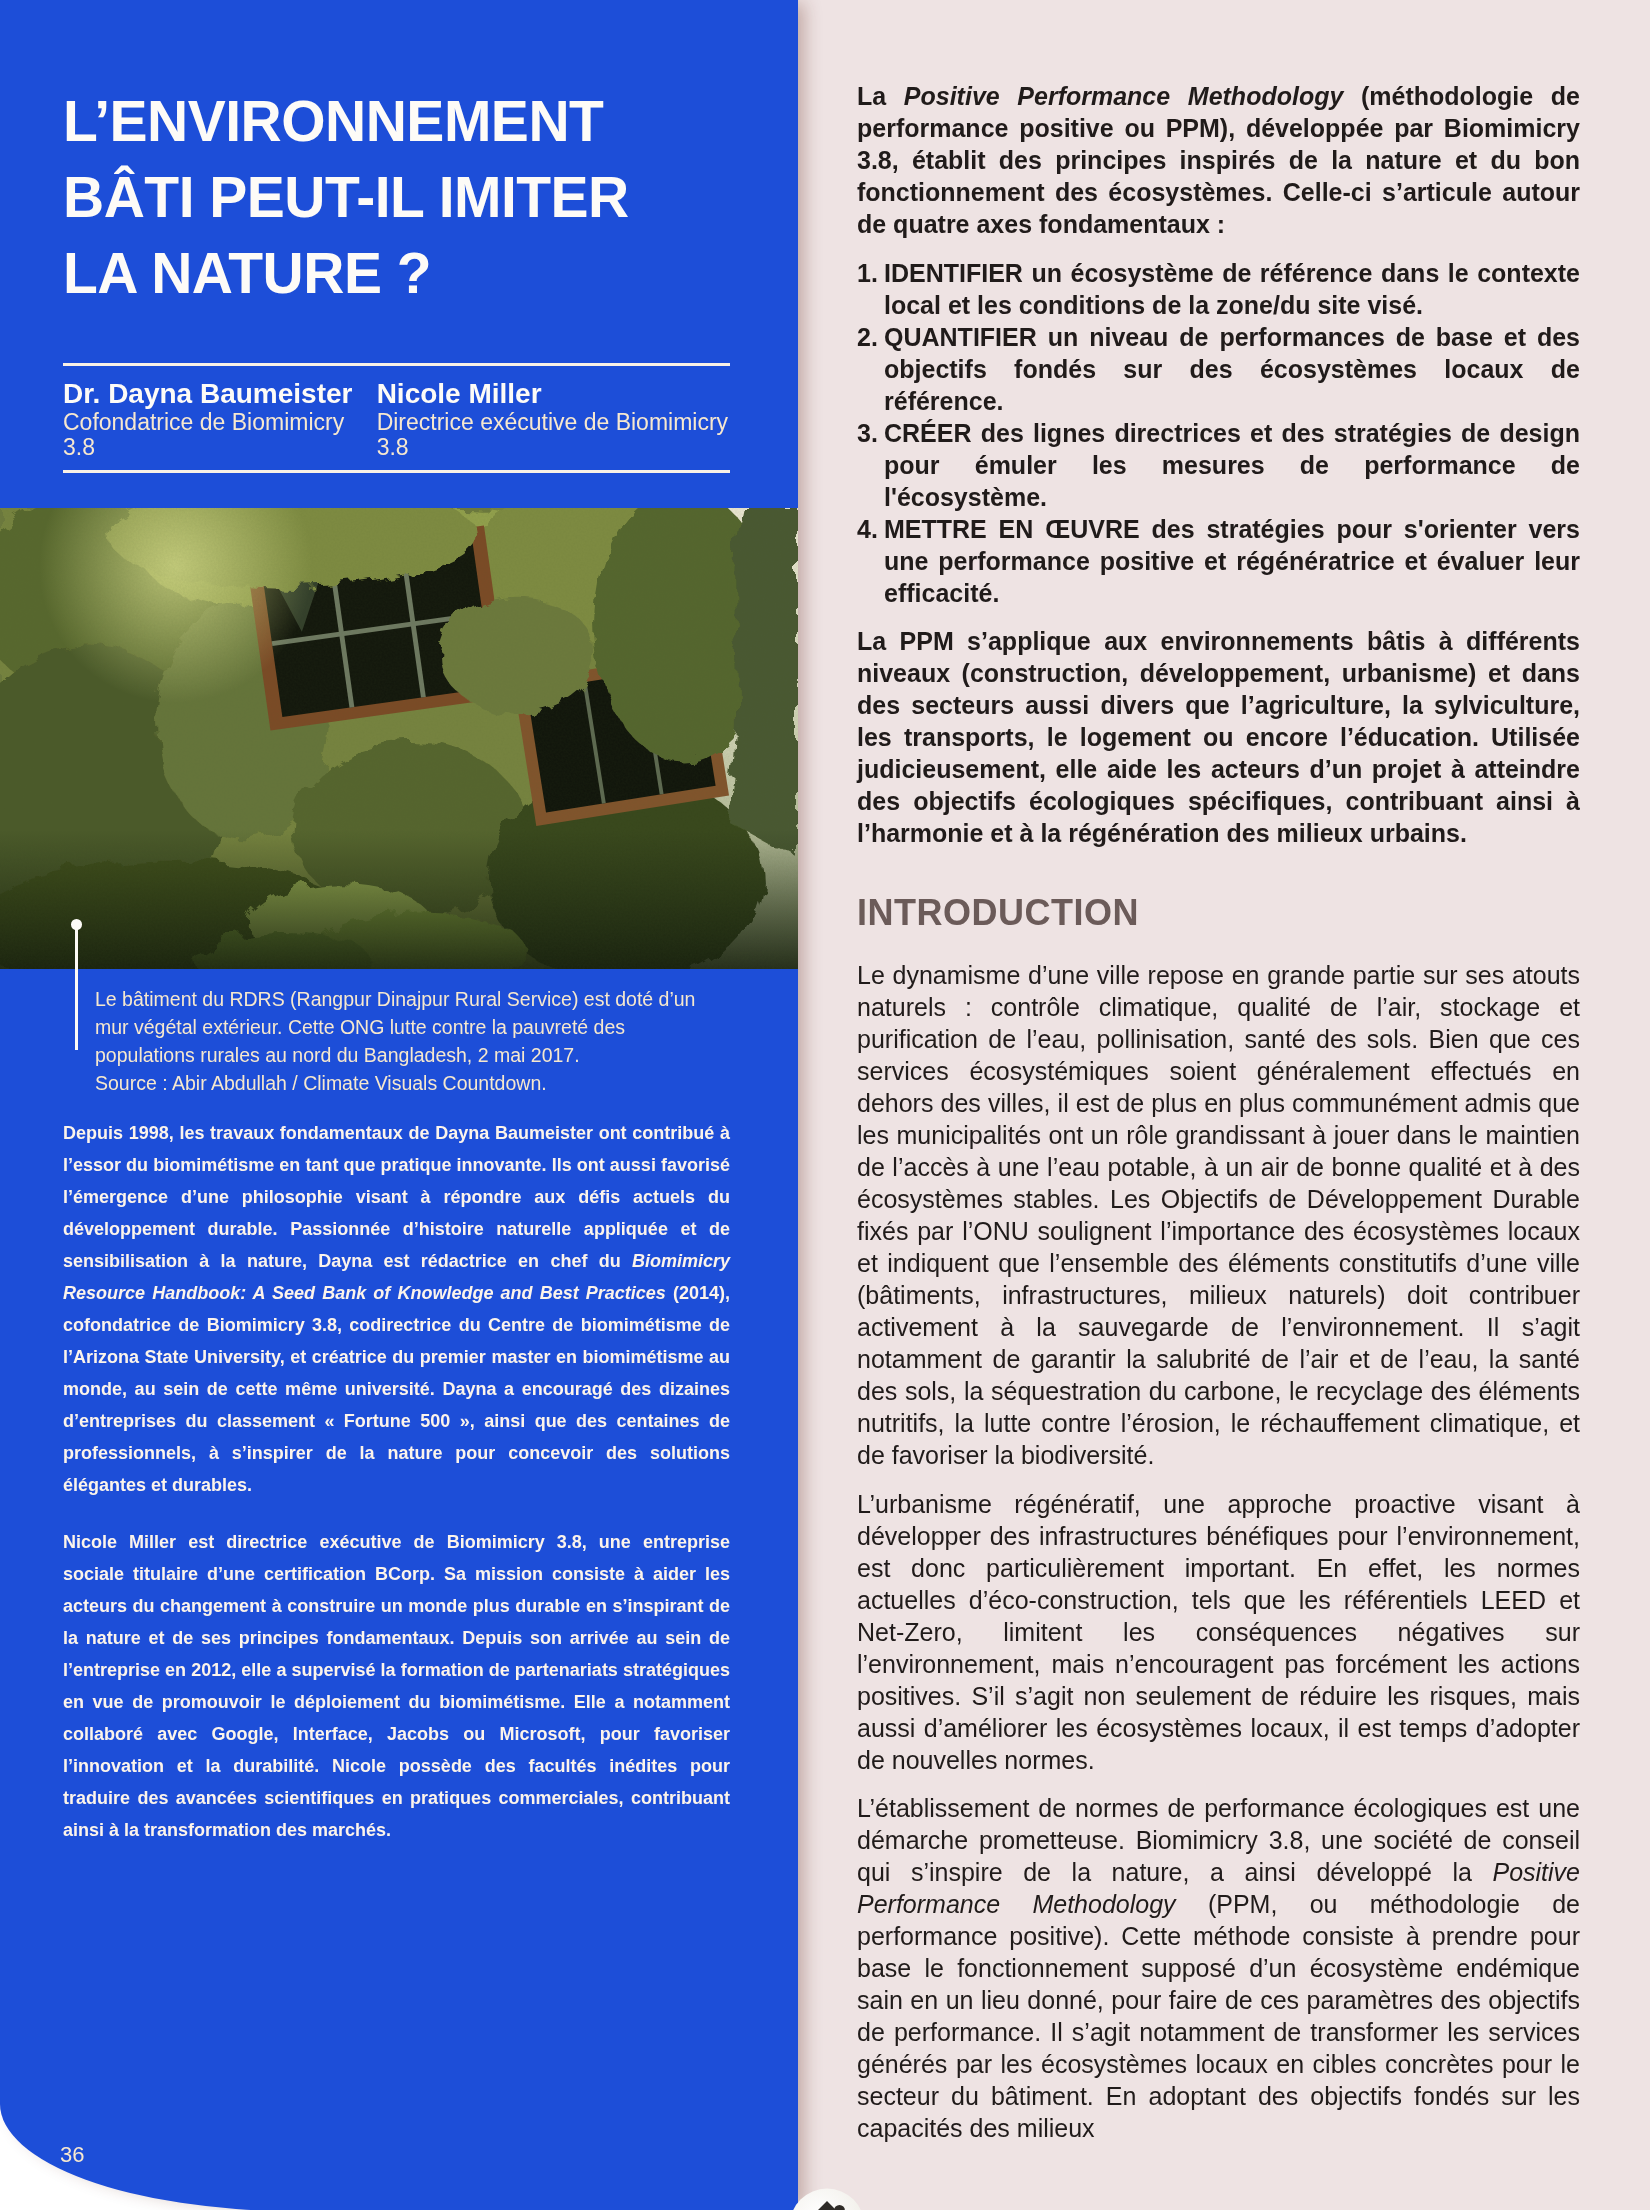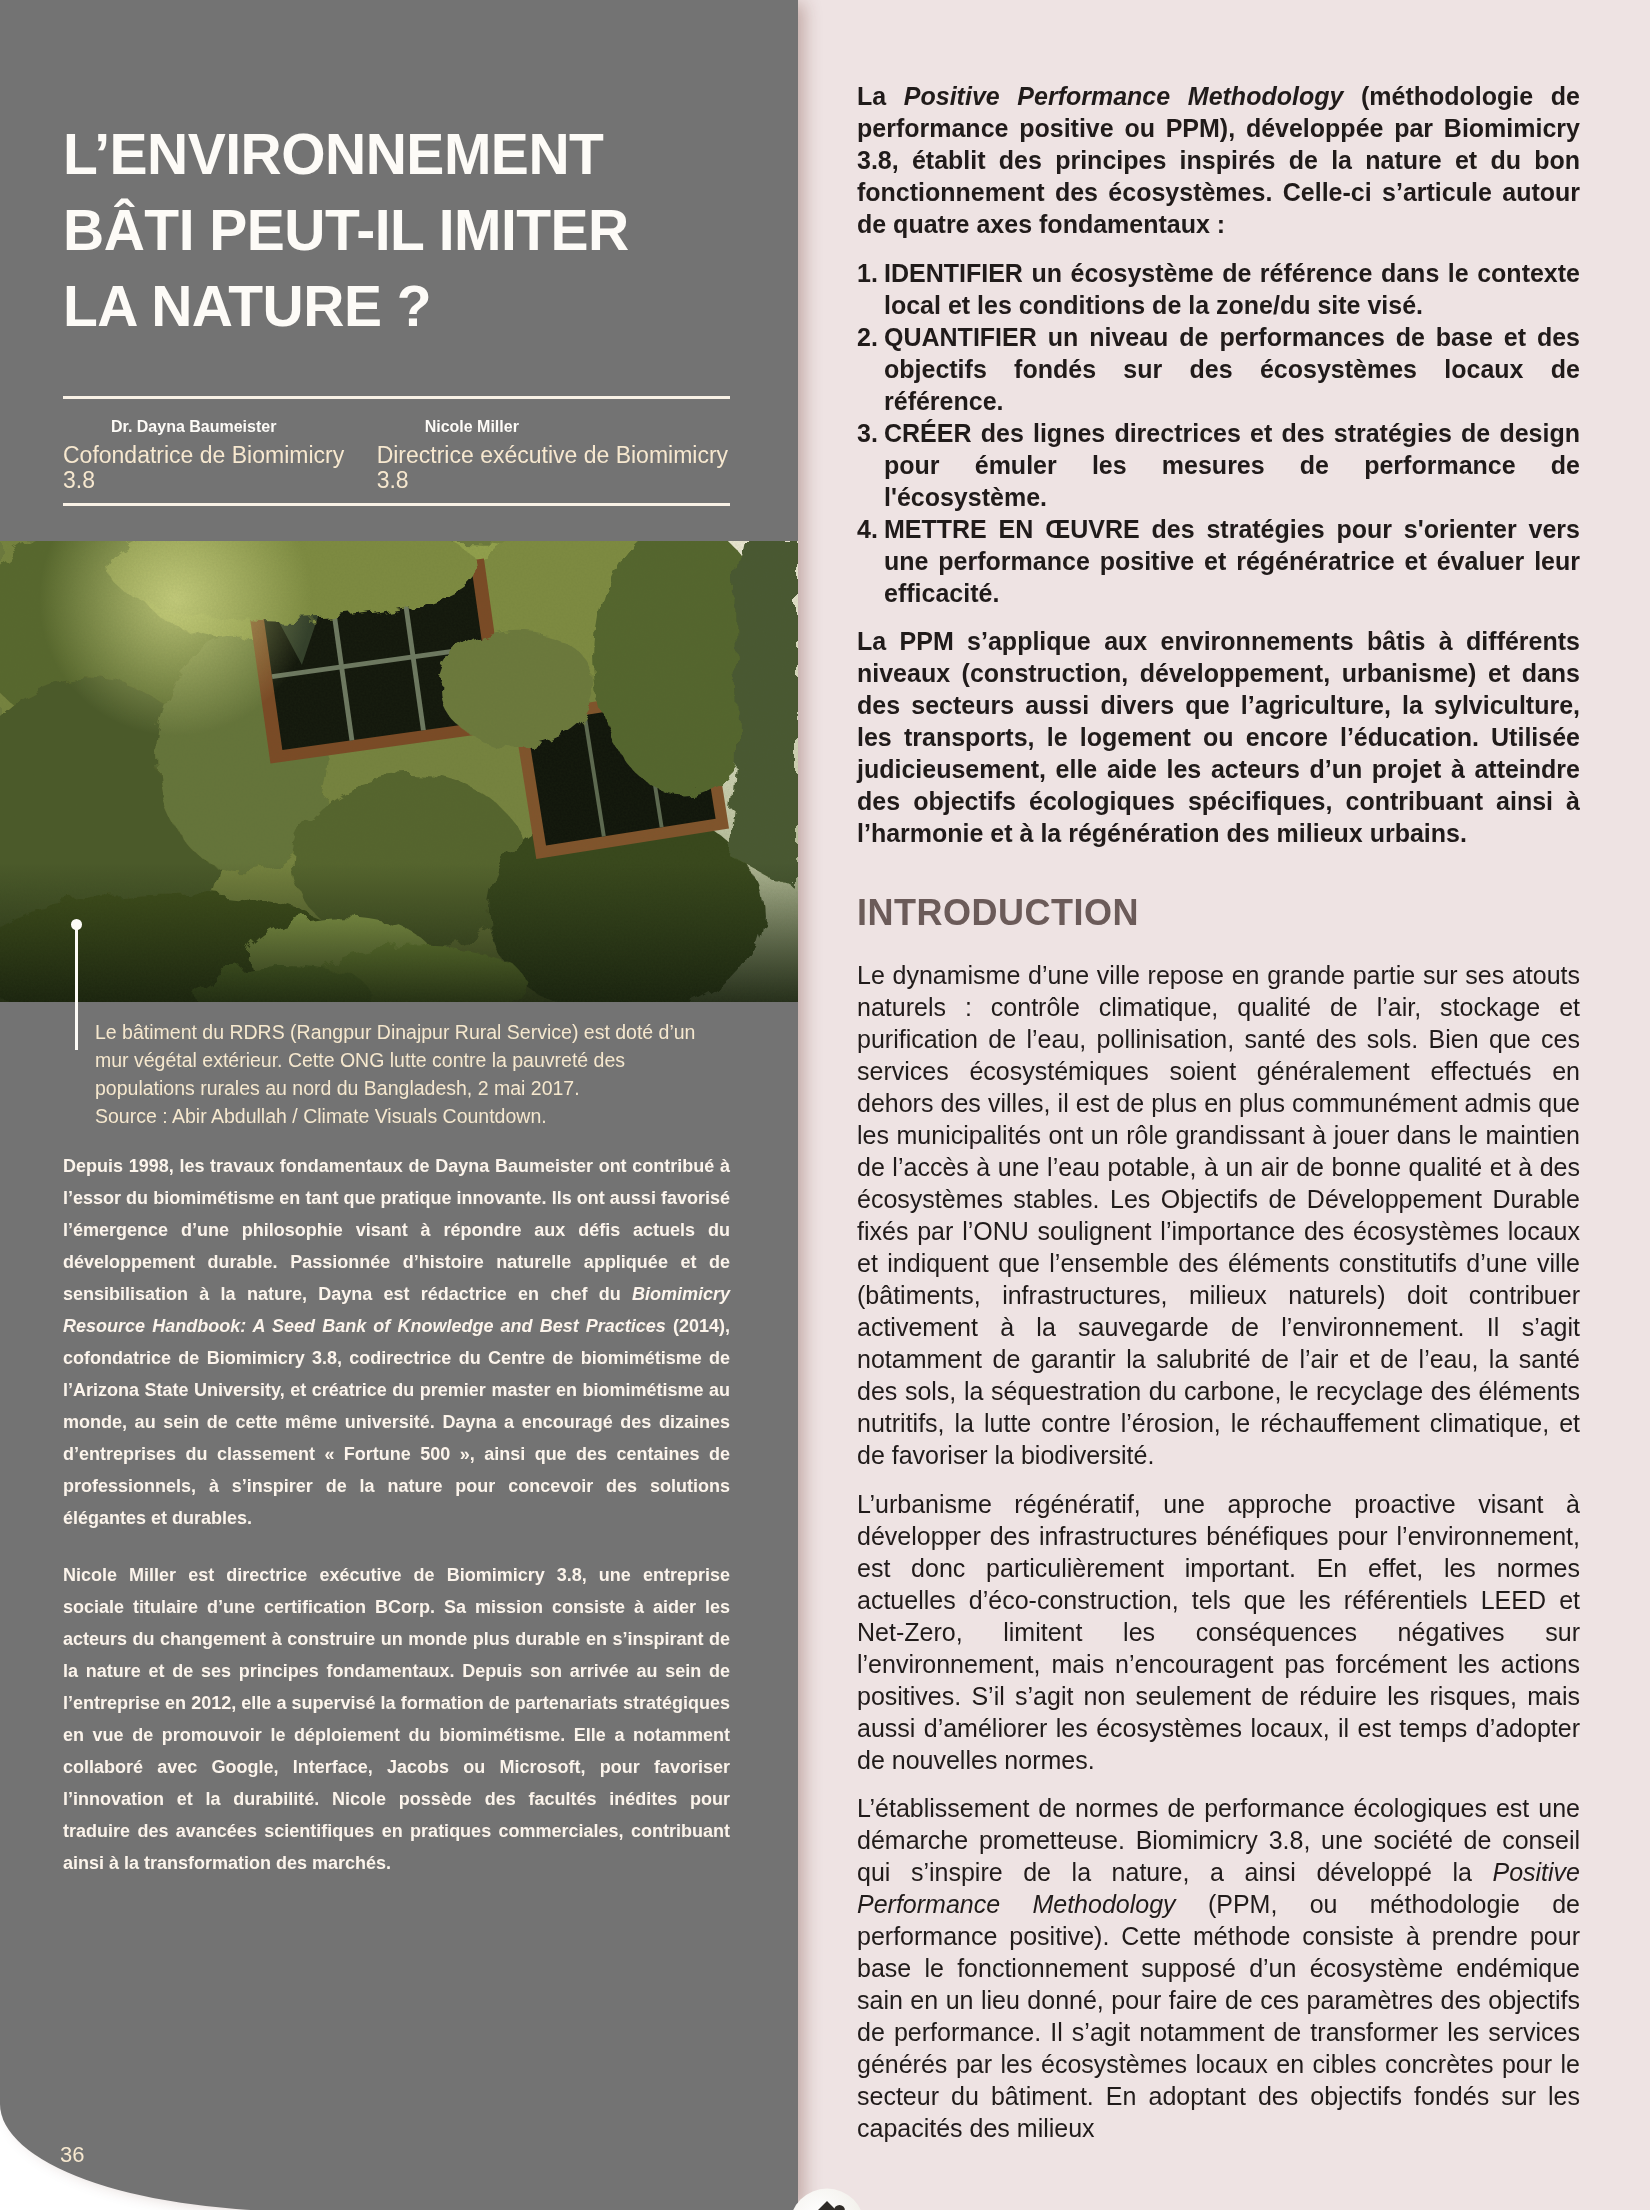--- a/index.html
+++ b/index.html
@@ -1,29 +1,29 @@
 <!DOCTYPE html>
 <html lang="fr"><head>
 <meta charset="utf-8">
 <style>
   html,body{margin:0;padding:0;background:#ffffff;}
   .page{position:relative;width:1650px;height:2211px;display:flex;overflow:hidden;background:#ffffff;
         font-family:"Liberation Sans", sans-serif;}
   
   .left-col{position:relative;z-index:2;width:798px;min-width:798px;height:2211px;box-sizing:border-box;
-            background:#737373;color:#FDFBF7;padding:116px 68px 0 63px;
+            background:#1d4ed8;color:#FDFBF7;padding:83px 68px 0 63px;
             border-bottom-left-radius:293px 107px;
             box-shadow:9.8px 0 17.6px -3.9px rgba(90,30,15,.30);}
   .title{margin:0;font-size:57px;line-height:76px;font-weight:bold;letter-spacing:-0.5px;color:#FDFBF7;}
   .title span{display:block;}
   .rule{height:2.9px;background:#F9F1E6;border:0;margin:0;}
   .rule-top{margin-top:52px;}
   .authors{display:flex;padding:12.7px 0 10.7px;}
   .author-a{width:346px;}
-  .a-name{font-size:16px;line-height:29px;font-weight:bold;color:#FDFBF7;margin-left:48px;}
+  .a-name{font-size:28px;line-height:29px;font-weight:bold;color:#FDFBF7;}
   .a-role{font-size:23px;line-height:25px;margin-top:2px;color:#F7E8CF;}
   .photo{margin:35px -68px 0 -63px;height:461px;overflow:hidden;}
   .photo svg{display:block;width:100%;height:100%;}
   .cap-marker{position:absolute;left:75px;top:925px;width:2.9px;height:125px;background:#FDFBF7;}
   .cap-dot{position:absolute;left:-3.9px;top:-5.9px;width:10.7px;height:10.7px;border-radius:50%;background:#FDFBF7;}
   .caption{margin-top:15.6px;padding-left:32px;max-width:646px;font-size:19.5px;line-height:28px;color:#F6E8CE;}
   .cap-src{display:block;}
   .bio{margin:20px 0 0;font-size:18px;line-height:32px;font-weight:bold;text-align:justify;color:#FCF4EB;}
   .bio + .bio{margin-top:25px;}
   .pagenum{position:absolute;left:60px;top:2142px;font-size:22px;color:#F7E8CF;}

